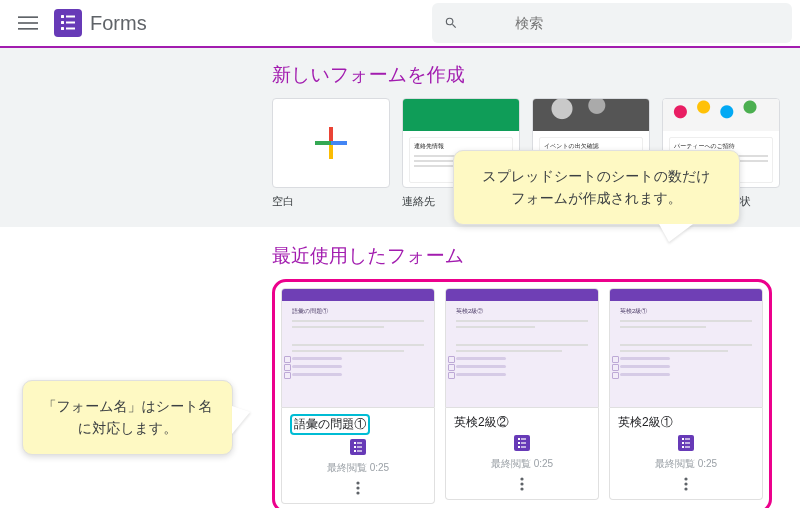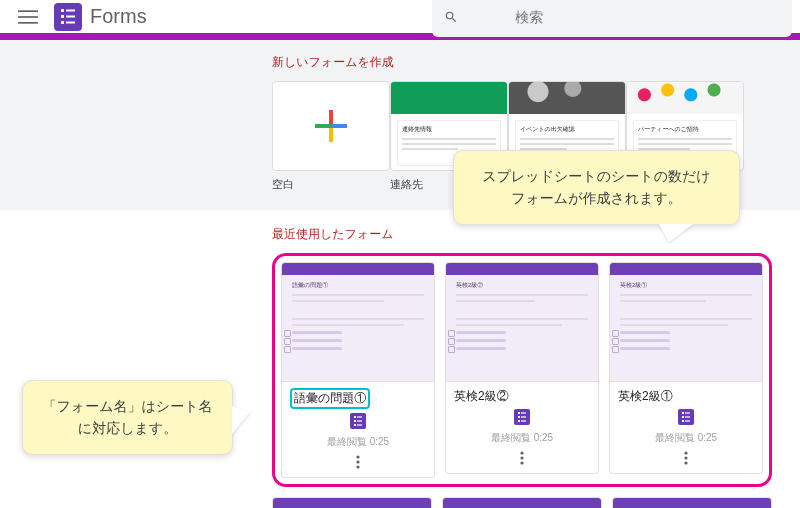--- a/index.html
+++ b/index.html
@@ -1,31 +1,31 @@
 <!DOCTYPE html>
 <html><head>
 <meta charset="utf-8">
 <style>
   * { box-sizing: border-box; margin: 0; padding: 0; }
   html, body { width: 800px; height: 508px; overflow: hidden; font-family: Arial, "Hiragino Kaku Gothic ProN", Meiryo, sans-serif; background:#fff; }
-  .header { height:40px; display:flex; align-items:center; padding:0 8px; gap:6px; background:#fff; border-bottom:7px solid #a21caf; }
+  .header { height:48px; display:flex; align-items:center; padding:0 8px; gap:6px; background:#fff; border-bottom:2px solid #a21caf; }
   .menu-btn { width:40px; height:40px; display:flex; align-items:center; justify-content:center; border-radius:50%; color:#5f6368; cursor:pointer; }
   .menu-btn svg { width:20px; height:20px; }
   .logo { width:28px; height:28px; background:#673ab7; border-radius:4px; display:flex; align-items:center; justify-content:center; }
   .logo svg { width:14px; height:18px; }
   .app-title { font-size:20px; color:#5f6368; margin-left:2px; }
   .search-wrap { margin-left:auto; width:360px; height:40px; background:#f1f3f4; border-radius:6px; display:flex; align-items:center; padding:0 12px; gap:10px; }
   .search-wrap svg { width:18px; height:18px; color:#5f6368; }
   .search-input { border:none; background:transparent; outline:none; font-size:14px; color:#5f6368; width:100%;margin-left:47px; }
 
   .section-gray { background:#f1f3f4; padding:14px 0 18px 0; }
   .row-inner { width:528px; margin-left:272px; }
-  .section-title { font-size:12px; color:#b91c1c; margin-bottom:10px; }
-
-  .tpl-row { display:flex; gap:0; }
+  .section-title { font-size:19px; color:#a21caf; margin-bottom:10px; }
+
+  .tpl-row { display:flex; gap:12px; }
   .tpl-card { width:118px; }
   .tpl-thumb { width:118px; height:90px; border:1px solid #dadce0; border-radius:4px; background:#fff; position:relative; overflow:hidden; cursor:pointer; }
   .tpl-label { font-size:11px; color:#3c4043; margin-top:6px; white-space:nowrap; overflow:hidden; }
 
   
   .plus { position:absolute; inset:0; display:flex; align-items:center; justify-content:center; }
   .plus svg { width:36px; height:36px; }
 
   
   .greenbar { height:32px; background:#0f9d58; }

